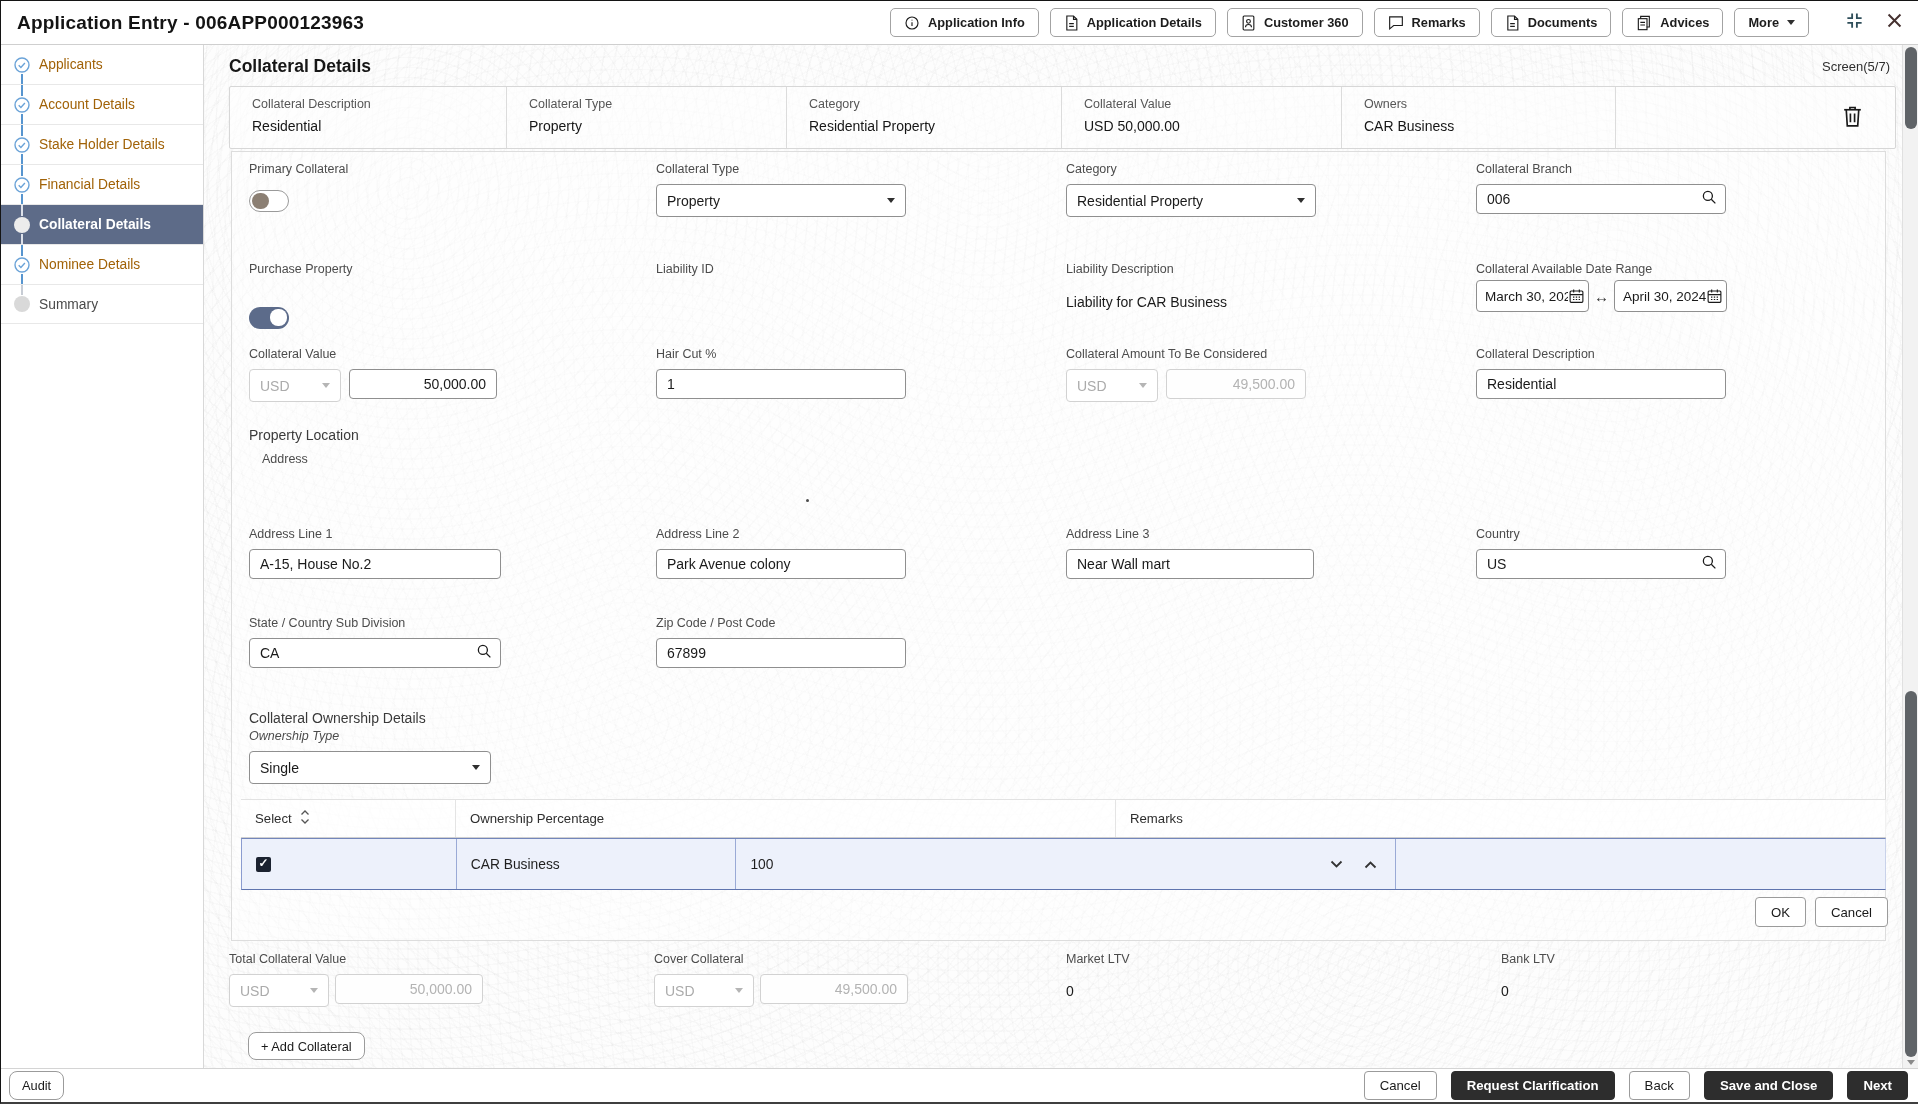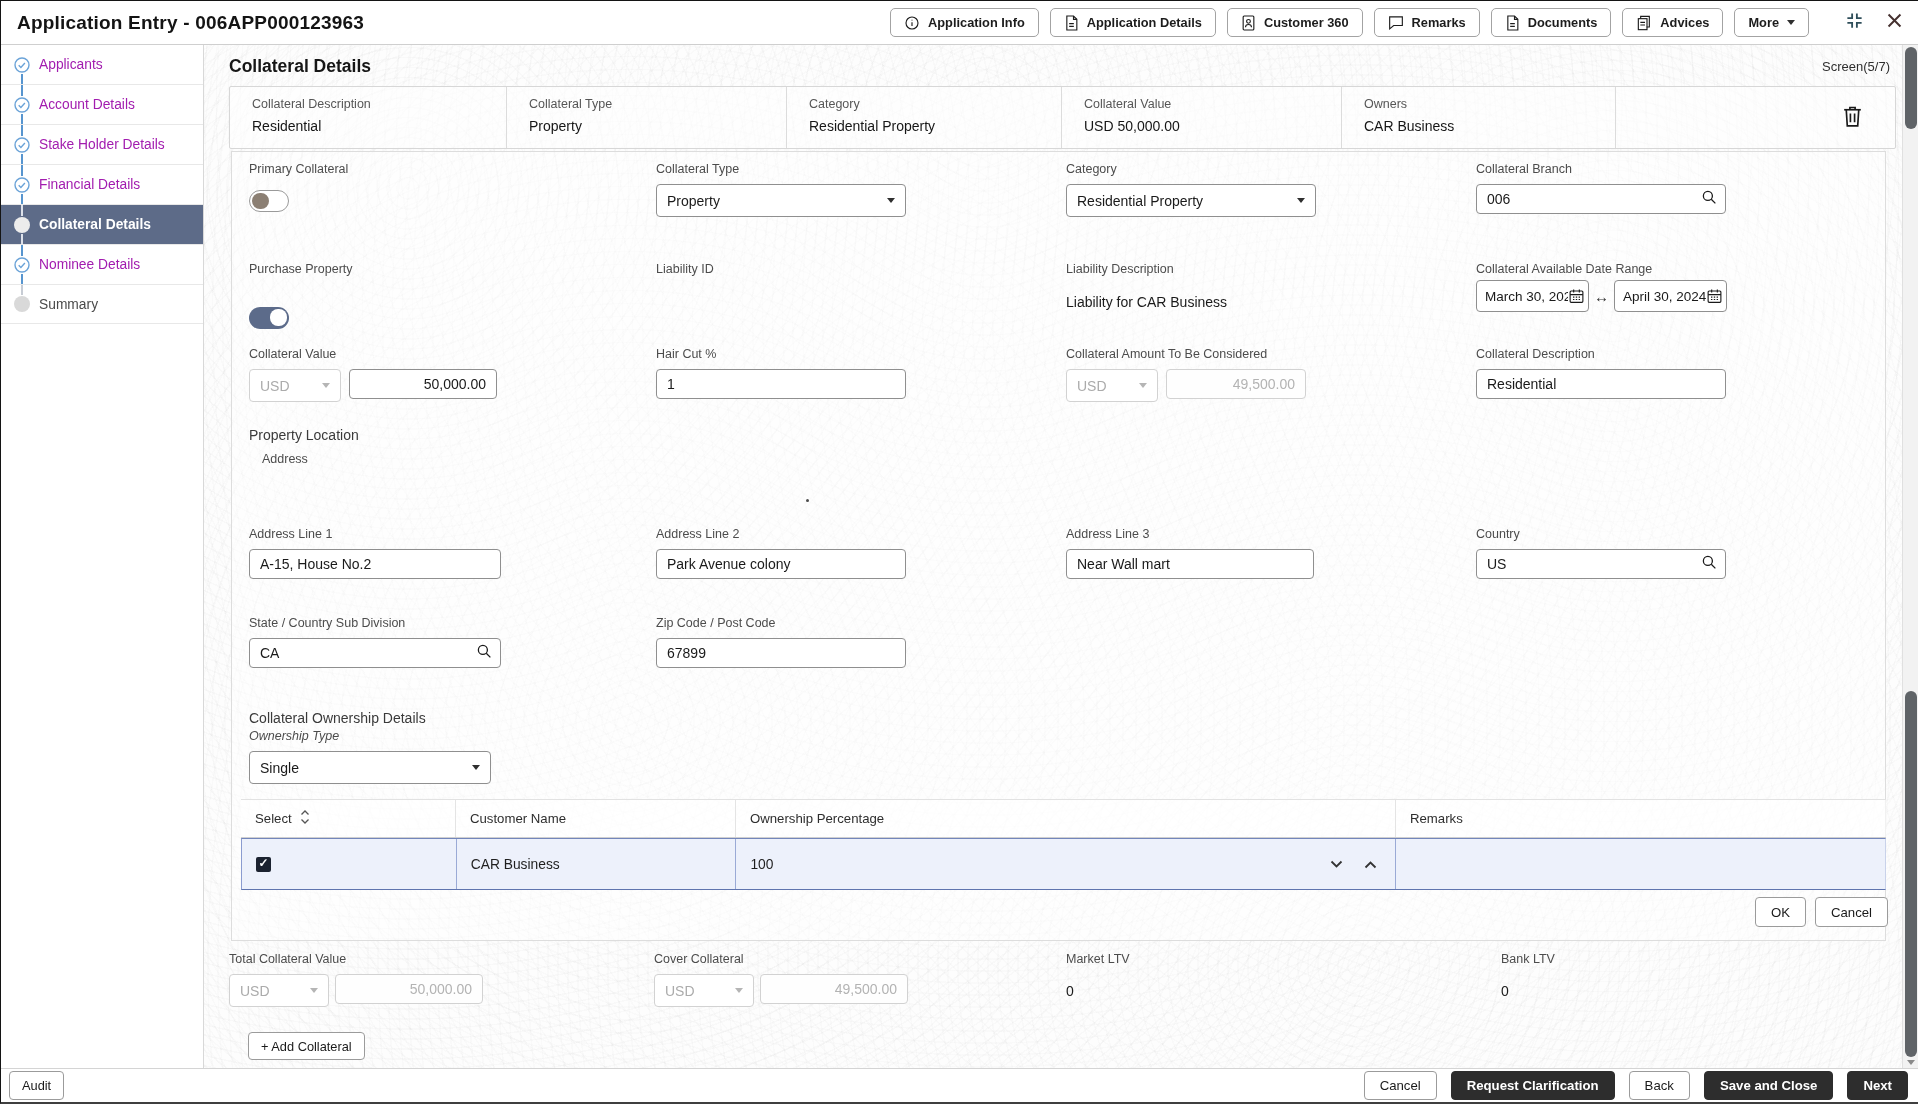--- a/index.html
+++ b/index.html
@@ -26,21 +26,21 @@
              border-right:1px solid #d8d8d8; z-index:5; }
   .step { position:relative; height:40px; border-bottom:1px solid #e8e8e8; display:flex; align-items:center; }
   .step .seg { position:absolute; left:20px; width:2px; background:#5795cf; }
   .seg.top { top:0; height:calc(50% - 9px); }
   .seg.bot { bottom:0; height:calc(50% - 9px); }
   .step.active .seg { background:#dde1ea; }
   .step.todo .seg.top { background:#c7ccd4; }
   .dot { position:absolute; left:13px; top:50%; transform:translateY(-50%); width:16px; height:16px; }
   .dot.circle-active { border-radius:50%; background:#ececec; }
   .dot.circle-todo { border-radius:50%; background:#d9d9d9; }
-  .step-label { margin-left:38px; font-size:13.8px; color:#a21caf; white-space:nowrap; }
+  .step-label { margin-left:38px; font-size:13.8px; color:#a16207; white-space:nowrap; }
   .step.active { background:#5d6b88; }
   .step.active .step-label { color:#fff; font-weight:600; }
   .step.todo .step-label { color:#4a4a4a; }
 
   
   .main { position:absolute; left:203px; top:44px; right:16px; bottom:34px; overflow:hidden;
           background-color:#fdfdfd;
           background-image:
             repeating-radial-gradient(circle at 12% 14%, rgba(70,70,70,.022) 0 1.5px, transparent 1.5px 10px),
             repeating-radial-gradient(circle at 46% 6%, rgba(70,70,70,.02) 0 1.5px, transparent 1.5px 12px),
@@ -108,21 +108,21 @@
                 font-size:13.8px; color:#1f1f1f; border-right:1px solid #9aaad6; }
   .orow .cell:last-child { border-right:none; }
   .cbx { width:15px; height:15px; border-radius:2px; background:#1b2230; position:relative; cursor:pointer; }
   .cbx::after { content:"✓"; position:absolute; left:2.5px; top:-0.5px; color:#fff; font-size:12px; font-weight:bold; }
 
   .btn { display:inline-flex; align-items:center; justify-content:center; height:30px; padding:0 15px;
          border-radius:4px; font-size:13.2px; cursor:pointer; white-space:nowrap;
          font-family:"Liberation Sans", sans-serif; }
   .btn.outline { background:#fff; border:1px solid #9b9b9b; color:#1a1a1a; }
   .btn.dark { background:#2d2d2d; border:1px solid #2d2d2d; color:#fff; font-weight:600; }
-  .btn.small { height:28px; font-size:12.8px; padding:0 12px; }
+  .btn.small { height:28px; font-size:12.8px; padding:0 12px;border-radius:8px; }
 
   
   .footer { position:absolute; left:0; right:0; bottom:0; height:34px; background:#fff;
             border-top:1px solid #d4d4d4; display:flex; align-items:center; z-index:7; }
   .footer .audit { margin-left:8px; height:26px; }
   .footer .fgroup { margin-left:auto; margin-right:10px; display:flex; gap:14px; align-items:center; }
   .footer .btn { height:29px; }
 
   
   .scrollbar { position:absolute; right:0; top:44px; bottom:34px; width:16px; background:#f2f2f2;
@@ -450,23 +450,20 @@
 
     <div class="abs otable" style="left:37px; top:754px; width:1645px;">
       <div class="ohead">
         <div class="cell" style="width:215px;">
           <span>Select</span>
           <span><svg width="10" height="14" viewBox="0 0 10 14" fill="none" stroke="#555" stroke-width="1.3">
                 <path d="M1.5 4.5L5 1l3.5 3.5"></path>
                 <path d="M1.5 9.5L5 13l3.5-3.5"></path>
               </svg></span>
         </div>
-        <div class="cell" style="width:280px;">
-          <span>Customer Name</span>
-        </div>
         <div class="cell" style="width:660px;">
           <span>Ownership Percentage</span>
         </div>
         <div class="cell" style="width:490px;">
           <span>Remarks</span>
         </div>
       </div>
       <div class="orow">
         <div class="cell" style="width:215px;">
           <span class="cbx"></span>

